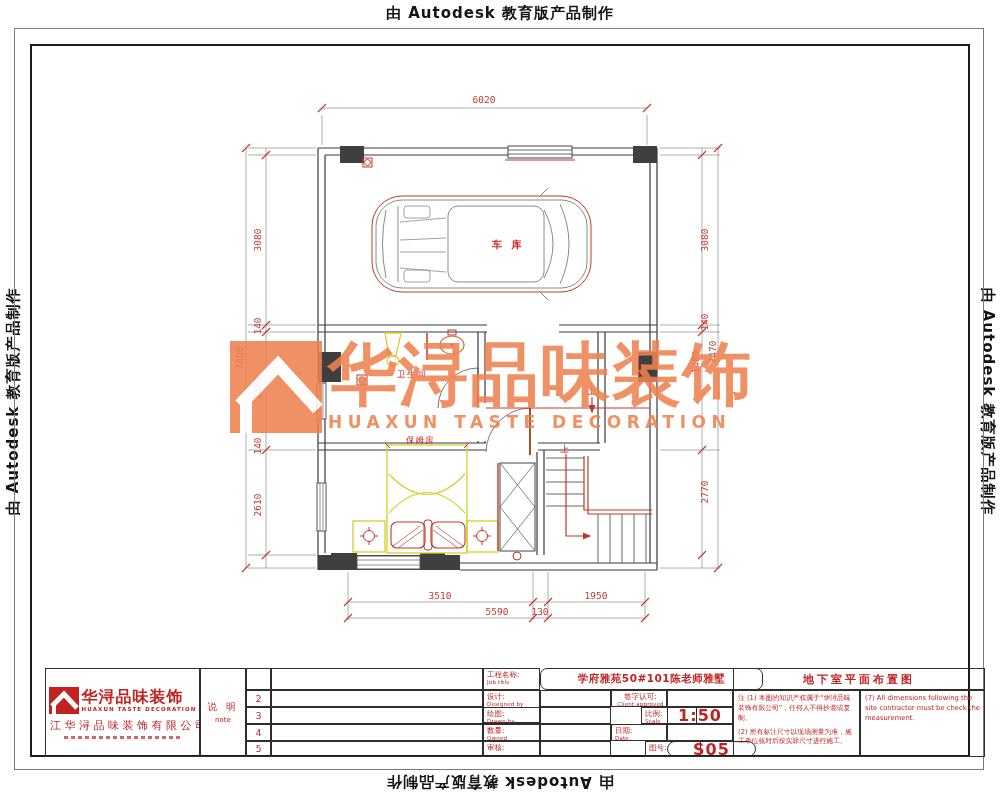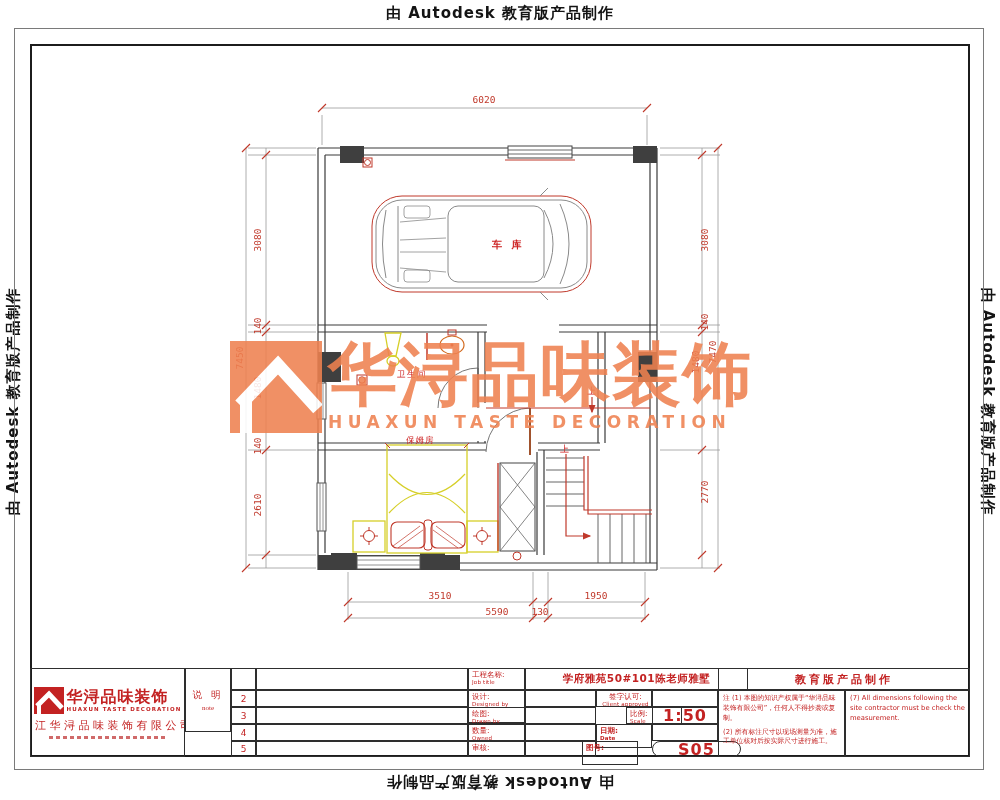--- a/index.html
+++ b/index.html
@@ -21,38 +21,38 @@
   #plan-svg{position:absolute;left:0;top:0;}
   
   .watermark{position:absolute;left:230px;top:341px;display:flex;align-items:flex-start;
              opacity:0.88;pointer-events:none;z-index:5;}
   .wm-text{margin-left:6px;color:#ef8150;}
   .wm-cn{font-size:69px;font-weight:800;letter-spacing:2px;line-height:0.98;white-space:nowrap;}
   .wm-en{font-size:17px;font-weight:800;letter-spacing:5.5px;margin-top:3px;white-space:nowrap;}
   
   .titleblock{position:absolute;left:30px;top:668px;width:940px;height:89px;z-index:6;}
   .cell{position:absolute;box-sizing:border-box;border:1px solid #2e2e2e;background:transparent;
-        color:#c32222;overflow:hidden;}
+        color:#c32222;overflow:hidden;margin-left:15px;}
   .cell .cn{font-size:7.5px;line-height:1.25;}
   .cell .en{font-size:5.5px;line-height:1.1;letter-spacing:0.2px;}
   .lblcell{padding:1px 0 0 3px;}
   .numcell{display:flex;align-items:center;justify-content:center;font-size:9px;}
   .centercell{display:flex;align-items:center;justify-content:center;}
   .logo-cell{display:flex;flex-direction:column;align-items:center;justify-content:center;}
   .logo-row{display:flex;align-items:center;}
   .logo-txt{margin-left:3px;}
   .logo-cn{font-size:16px;font-weight:800;letter-spacing:1px;color:#c32222;line-height:1;}
   .logo-en{font-size:5.5px;font-weight:bold;letter-spacing:1.1px;color:#c32222;margin-top:1px;}
   .company{font-size:11px;letter-spacing:3.5px;color:#c32222;margin-top:4px;white-space:nowrap;}
   .addr-strip{width:118px;height:3px;margin-top:3px;
       background:repeating-linear-gradient(90deg,#d06a6a 0 4px,transparent 4px 7px);}
   .note-col{display:flex;flex-direction:column;align-items:center;justify-content:center;}
   .note-cn{font-size:9.5px;letter-spacing:3px;}
-  .note-en{font-size:7px;margin-top:2px;font-family:Liberation Serif, serif;}
-  .job-value{font-size:10.5px;font-weight:bold;letter-spacing:0.5px;}
+  .note-en{font-size:7px;margin-top:2px;}
+  .job-value{font-size:10.5px;font-weight:bold;letter-spacing:0.5px;border-radius:7px;}
   .big-val{font-size:16px;font-weight:bold;letter-spacing:1px;}
   .dwg-title{font-size:11px;font-weight:bold;letter-spacing:3px;}
   .notes{padding:3px 4px;font-size:6.8px;line-height:1.45;}
   .notes p{margin:0 0 4px 0;}
 </style>
 </head>
 <body>
 
 <div class="banner banner-top">由 Autodesk 教育版产品制作</div>
 <div class="banner banner-bottom">由 Autodesk 教育版产品制作</div>
@@ -273,21 +273,21 @@
       </svg>
       <div class="logo-txt">
         <div class="logo-cn">华浔品味装饰</div>
         <div class="logo-en">HUAXUN TASTE DECORATION</div>
       </div>
     </div>
     <div class="company">浙江华浔品味装饰有限公司</div>
     <div class="addr-strip"></div>
   </div>
 
-  <div class="cell note-col" style="left:155px;top:0;width:46px;height:64px;">
+  <div class="cell note-col" style="left:155px;top:0;width:46px;height:89px;">
     <div class="note-cn">说 明</div>
     <div class="note-en">note</div>
   </div>
 
   <div class="cell" style="left:201px;top:0;width:25px;height:22px;"></div>
   <div class="cell numcell" style="left:201px;top:22px;width:25px;height:17px;">2</div>
   <div class="cell numcell" style="left:201px;top:39px;width:25px;height:17px;">3</div>
   <div class="cell numcell" style="left:201px;top:56px;width:25px;height:17px;">4</div>
   <div class="cell numcell" style="left:201px;top:73px;width:25px;height:16px;">5</div>
 
@@ -325,34 +325,34 @@
   <div class="cell" style="left:495px;top:73px;width:71px;height:16px;"></div>
 
   <div class="cell lblcell" style="left:566px;top:22px;width:56px;height:17px;text-align:center;">
     <div class="cn">签字认可:</div>
     <div class="en">Client approved</div>
   </div>
   <div class="cell lblcell" style="left:596px;top:39px;width:56px;height:17px;">
     <div class="cn">比例:</div>
     <div class="en">Scale</div>
   </div>
-  <div class="cell lblcell" style="left:566px;top:56px;width:56px;height:24px;font-weight:bold;">
+  <div class="cell lblcell" style="left:566px;top:56px;width:56px;height:17px;">
     <div class="cn">日期:</div>
     <div class="en">Date</div>
   </div>
-  <div class="cell lblcell" style="left:552px;top:73px;width:56px;height:24px;font-weight:bold;">
+  <div class="cell lblcell" style="left:600px;top:73px;width:56px;height:16px;">
     <div class="cn">图号:</div>
   </div>
 
   <div class="cell" style="left:622px;top:22px;width:66px;height:17px;"></div>
   <div class="cell centercell big-val" style="left:622px;top:39px;width:66px;height:17px;">1:50</div>
   <div class="cell" style="left:622px;top:56px;width:66px;height:17px;"></div>
   <div class="cell centercell big-val" style="left:622px;top:73px;width:89px;height:16px;border-radius:8px;">S05</div>
 
-  <div class="cell centercell dwg-title" style="left:688px;top:0;width:252px;height:22px;">教育版产品制作</div>
+  <div class="cell centercell dwg-title" style="left:688px;top:0;width:252px;height:22px;">地下室平面布置图</div>
   <div class="cell notes" style="left:688px;top:22px;width:127px;height:67px;">
     <p>注 (1) 本图的知识产权属于“华浔品味装饰有限公司”，任何人不得抄袭或复制。</p>
     <p>(2) 所有标注尺寸以现场测量为准，施工单位核对后按实际尺寸进行施工。</p>
   </div>
   <div class="cell notes" style="left:815px;top:22px;width:125px;height:67px;">
     <p>(7) All dimensions following the site contractor must be check the measurement.</p>
   </div>
 </div>
 
 </body></html>

